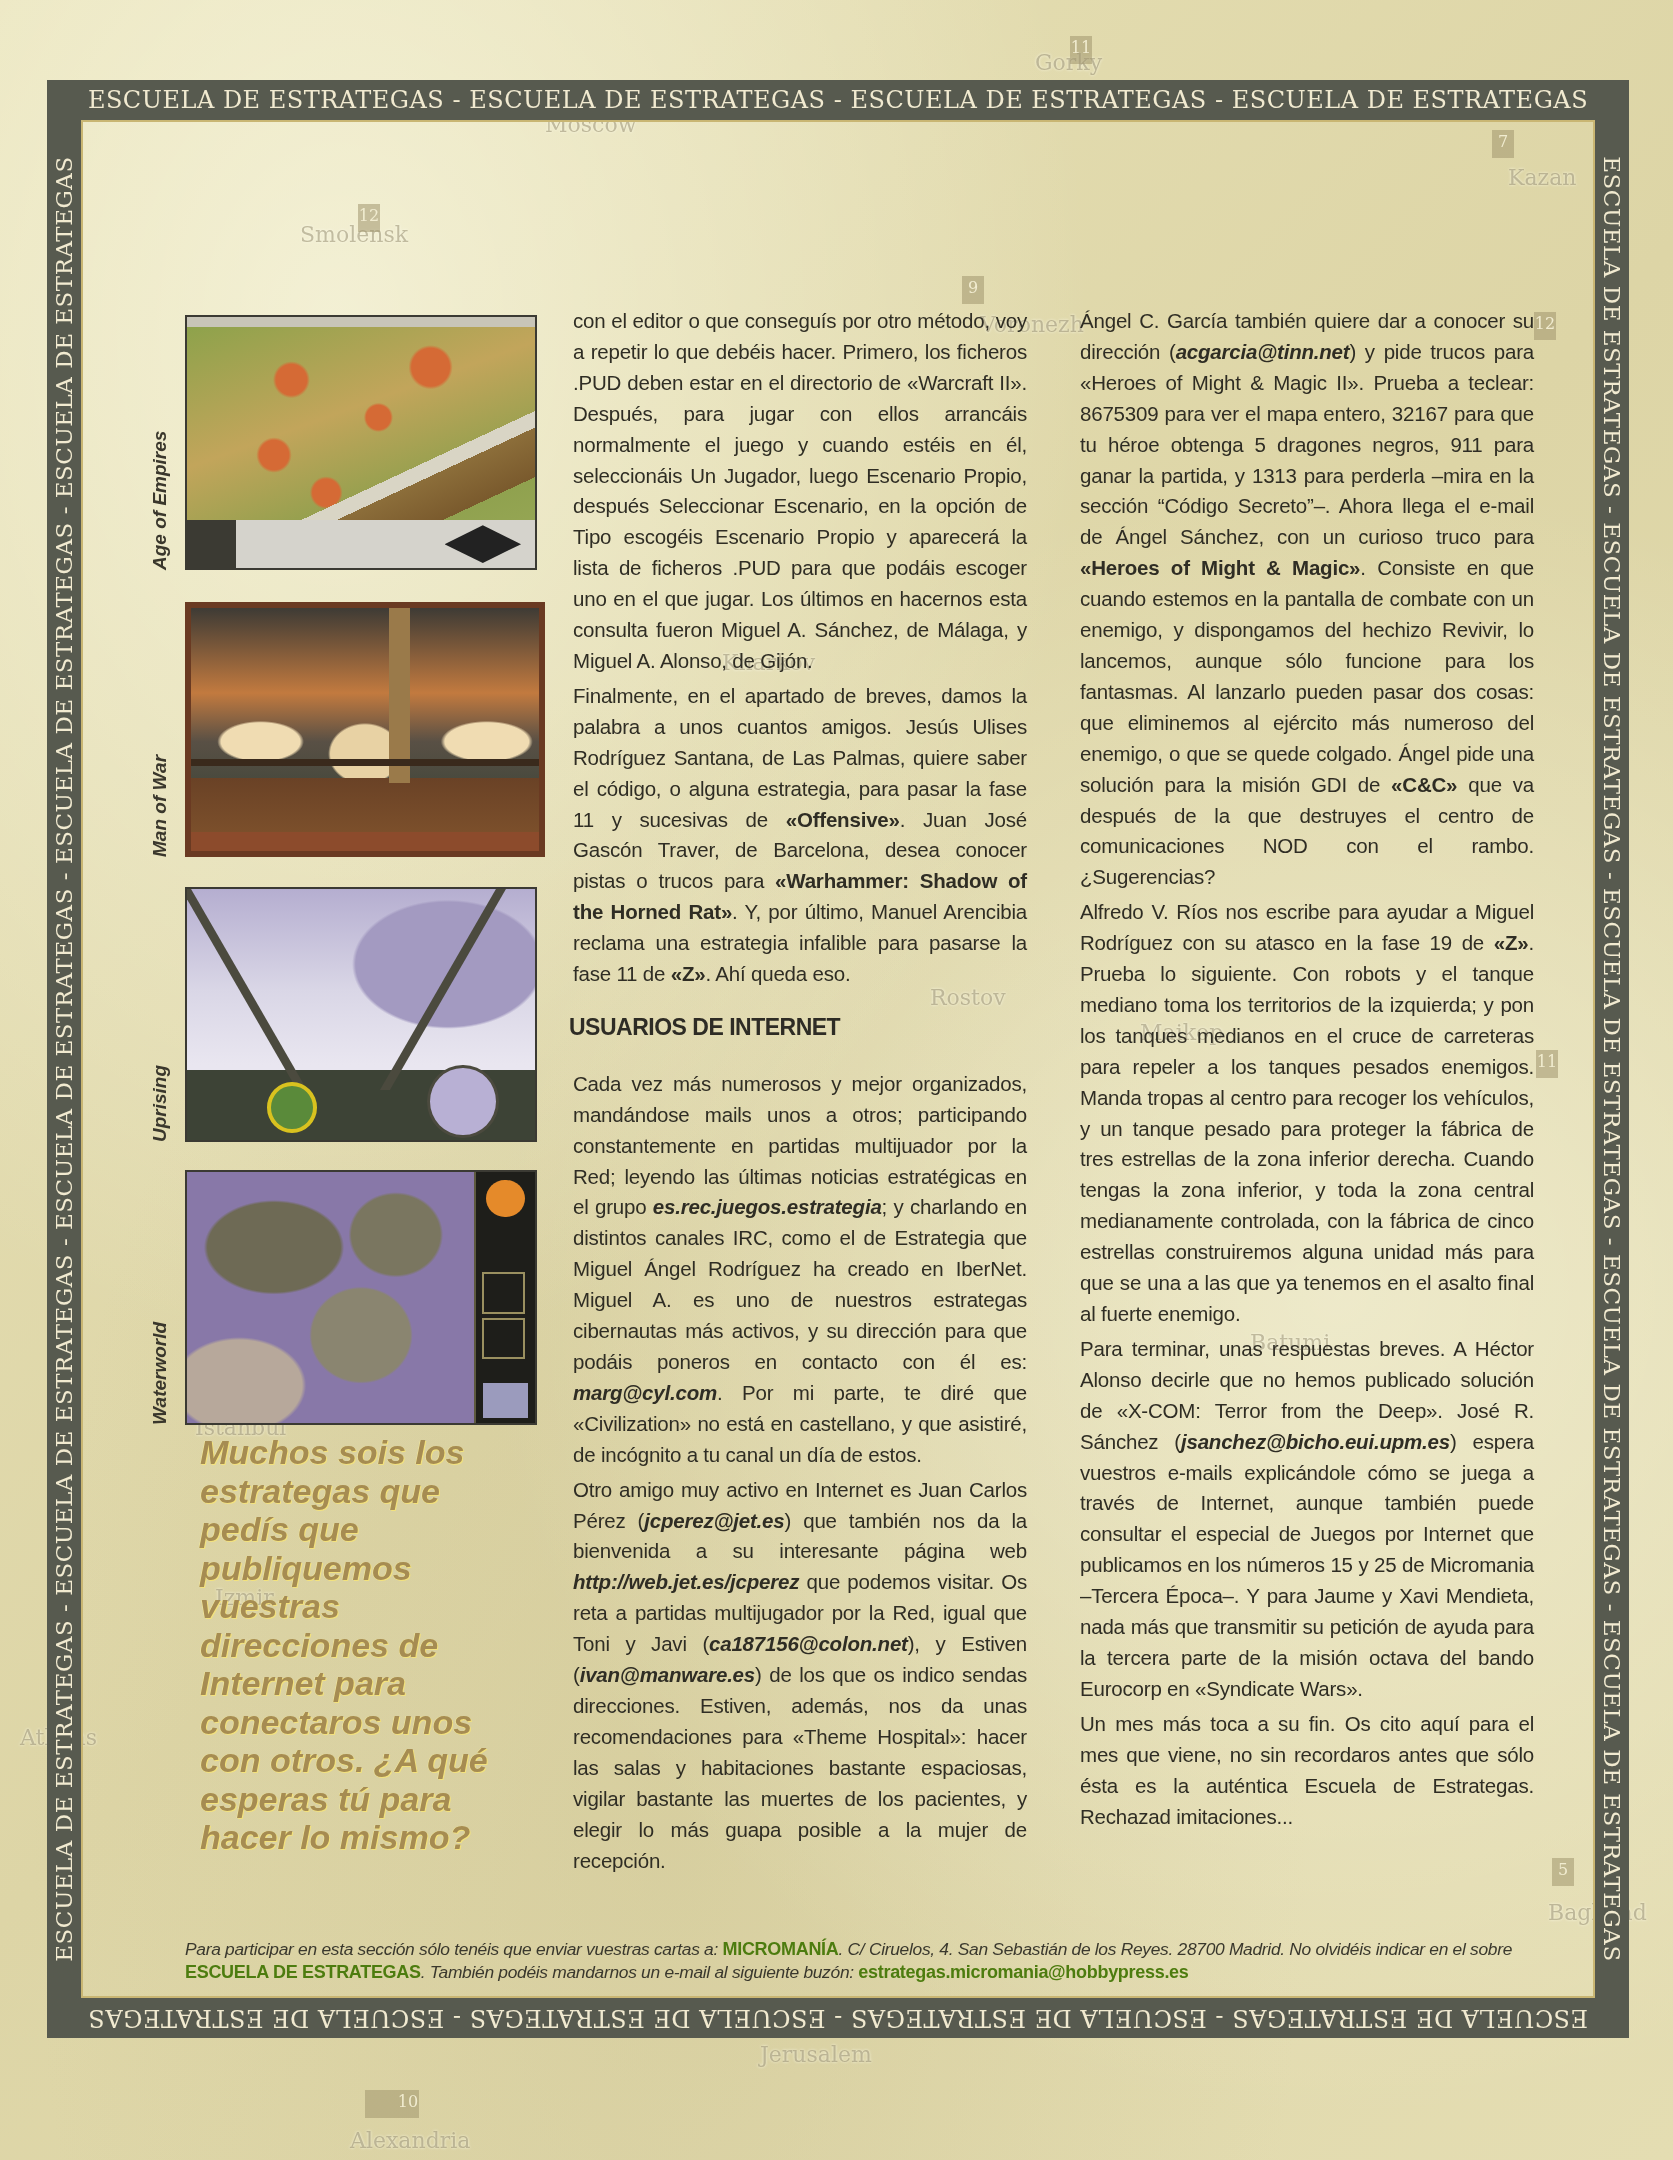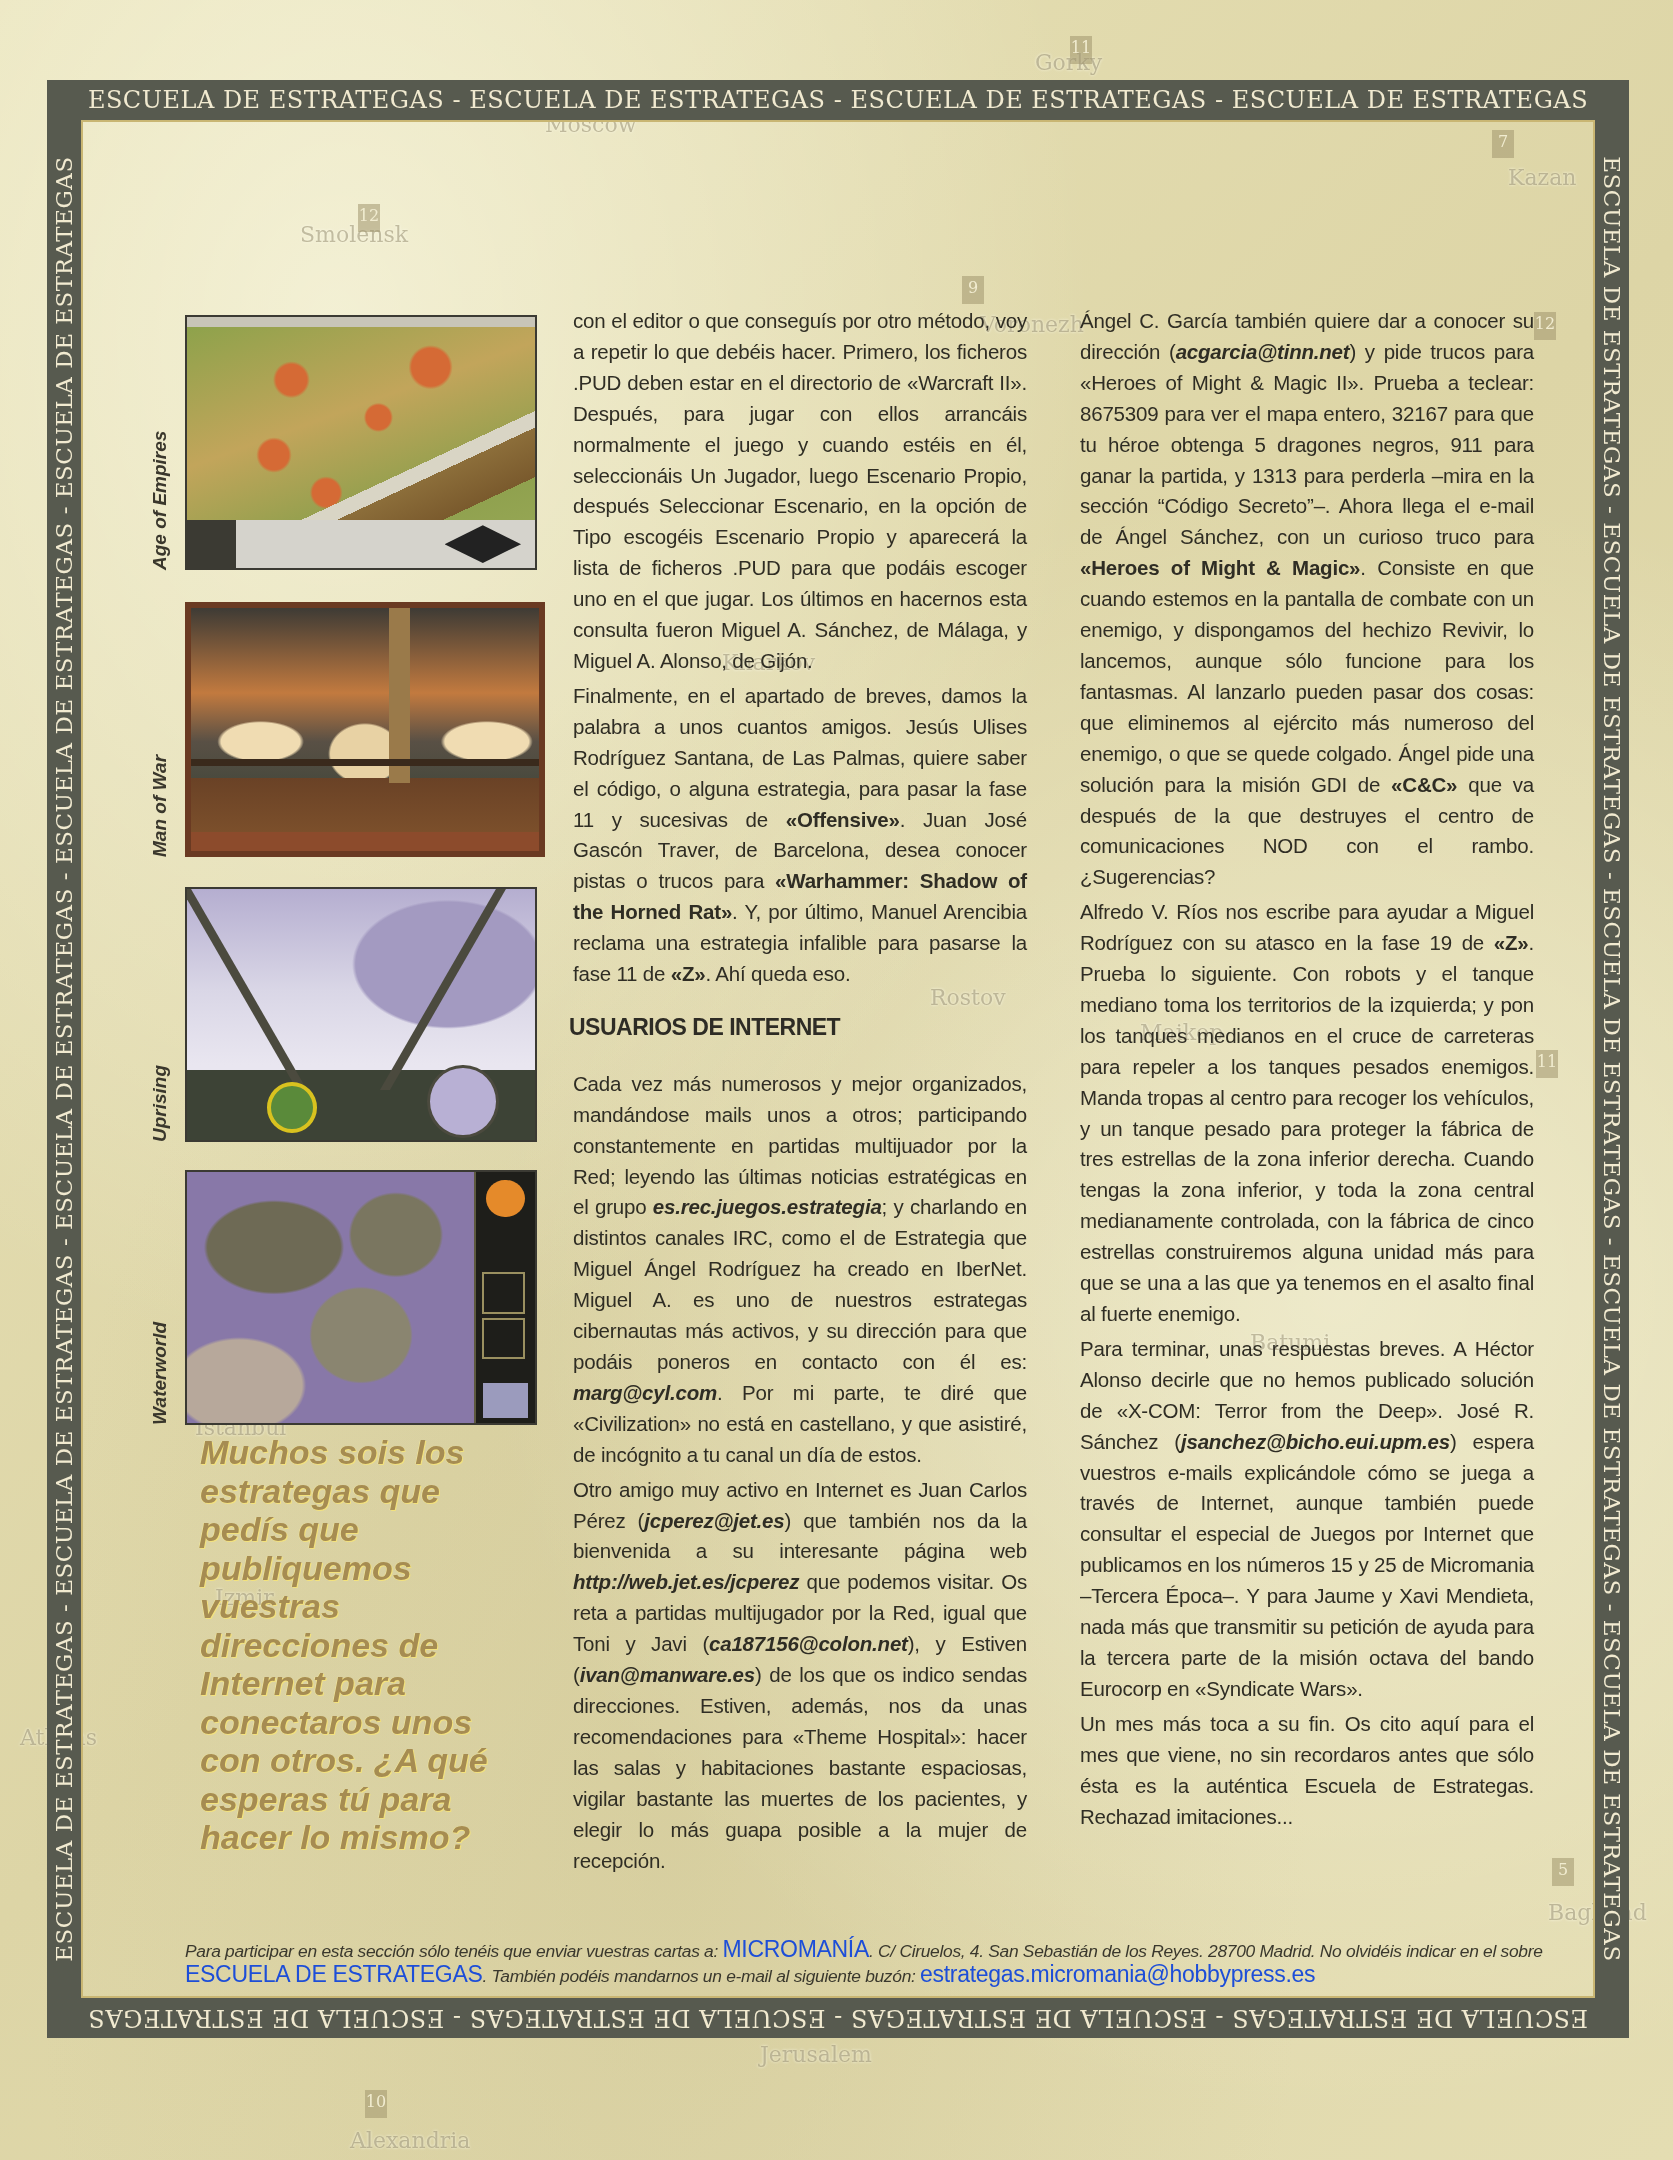--- a/index.html
+++ b/index.html
@@ -133,21 +133,21 @@
   .col1 { left:569px; top:302px; width:462px; }
   .col2 { left:1076px; top:302px; width:462px; }
   .section-head { font-weight:bold; font-size:23px; margin:22px 0 26px 0 !important; color:#2e2c25; letter-spacing:-0.5px; }
   .signature { text-align:right; font-style:italic; margin-top:8px !important; line-height:30px; font-size:19.5px; }
 
   .footer-note {
     position:absolute; left:185px; top:1938px; width:1380px;
     font-size:17.4px; line-height:23px; color:#3a382d; font-style:italic;
     letter-spacing:-0.3px;
   }
-  .footer-note b { font-style:normal; font-weight:normal; font-size:23px; color:#1d4ed8; }
+  .footer-note b { font-style:normal; font-weight:bold; font-size:18px; color:#4d7c0f; }
 </style>
 </head>
 <body>
 
 <div id="map-layer">
     <div class="map-label" style="left: 1035px; top: 50px;">Gorky</div>
     <div class="map-label" style="left: 545px; top: 112px;">Moscow</div>
     <div class="map-label" style="left: 1508px; top: 165px;">Kazan</div>
     <div class="map-label" style="left: 300px; top: 222px;">Smolensk</div>
     <div class="map-label" style="left: 980px; top: 312px;">Voronezh</div>
@@ -161,21 +161,21 @@
     <div class="map-label" style="left: 760px; top: 2042px;">Jerusalem</div>
     <div class="map-label" style="left: 350px; top: 2128px;">Alexandria</div>
     <div class="map-label" style="left: 1548px; top: 1900px;">Baghdad</div>
     <div class="map-badge" style="left: 1070px; top: 36px;">11</div>
     <div class="map-badge" style="left: 1492px; top: 130px;">7</div>
     <div class="map-badge" style="left: 358px; top: 204px;">12</div>
     <div class="map-badge" style="left: 1534px; top: 312px;">12</div>
     <div class="map-badge" style="left: 962px; top: 276px;">9</div>
     <div class="map-badge" style="left: 1536px; top: 1050px;">11</div>
     <div class="map-badge" style="left: 1552px; top: 1858px;">5</div>
-    <div class="map-badge" style="left: 365px; top: 2090px;">10</div>
+    <div class="map-badge" style="left: 365px; top: 2090px; padding-left: 32px;">10</div>
   </div>
 
 <div class="frame-top">ESCUELA DE ESTRATEGAS - ESCUELA DE ESTRATEGAS - ESCUELA DE ESTRATEGAS - ESCUELA DE ESTRATEGAS</div>
 <div class="frame-left">
     <span>ESCUELA DE ESTRATEGAS - ESCUELA DE ESTRATEGAS - ESCUELA DE ESTRATEGAS - ESCUELA DE ESTRATEGAS - ESCUELA DE ESTRATEGAS</span>
   </div>
 <div class="frame-right">
     <span>ESCUELA DE ESTRATEGAS - ESCUELA DE ESTRATEGAS - ESCUELA DE ESTRATEGAS - ESCUELA DE ESTRATEGAS - ESCUELA DE ESTRATEGAS</span>
   </div>
 <div class="frame-bottom">ESCUELA DE ESTRATEGAS - ESCUELA DE ESTRATEGAS - ESCUELA DE ESTRATEGAS - ESCUELA DE ESTRATEGAS</div>

